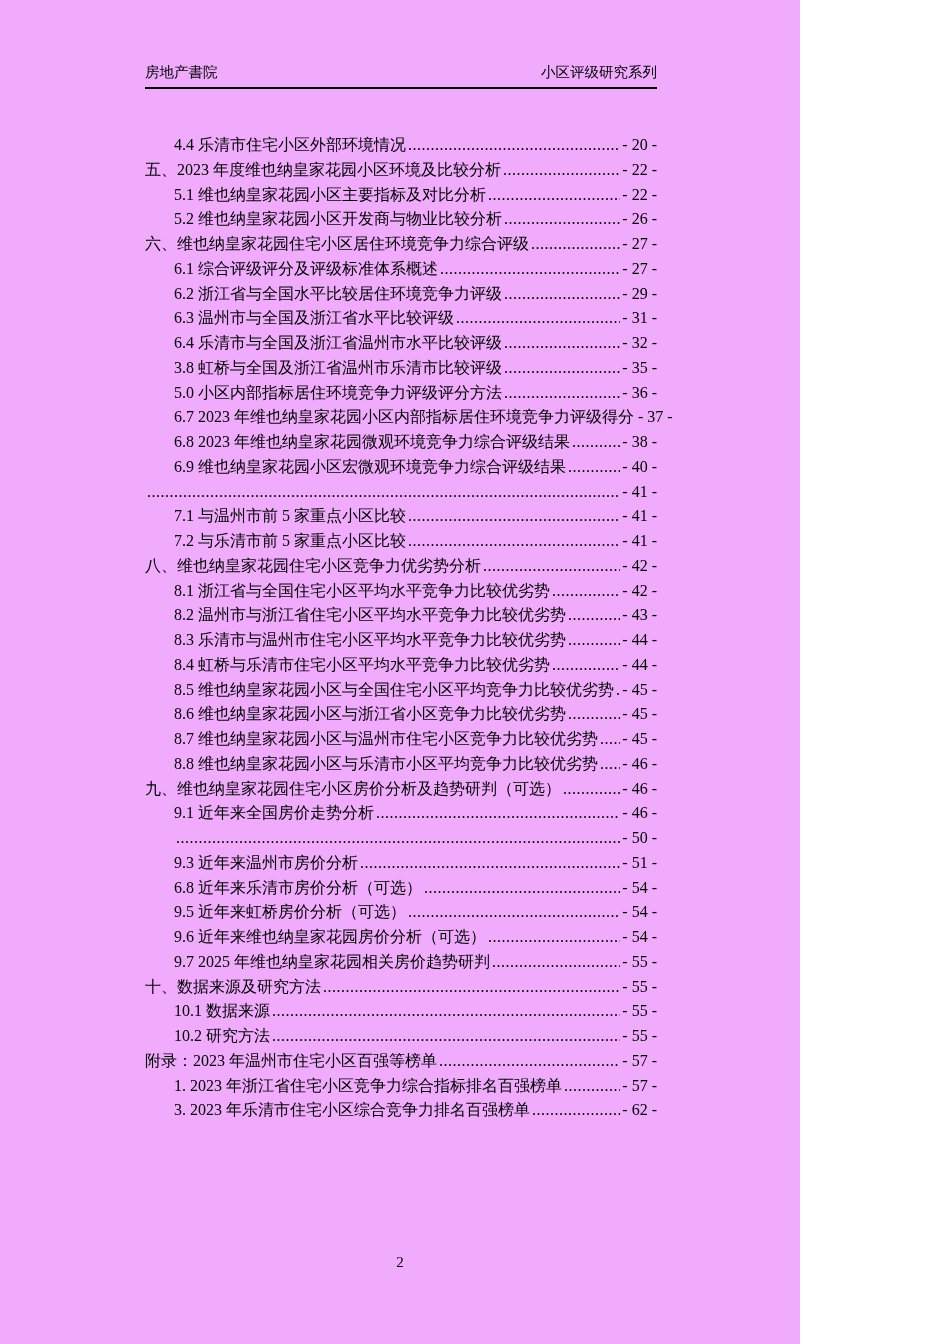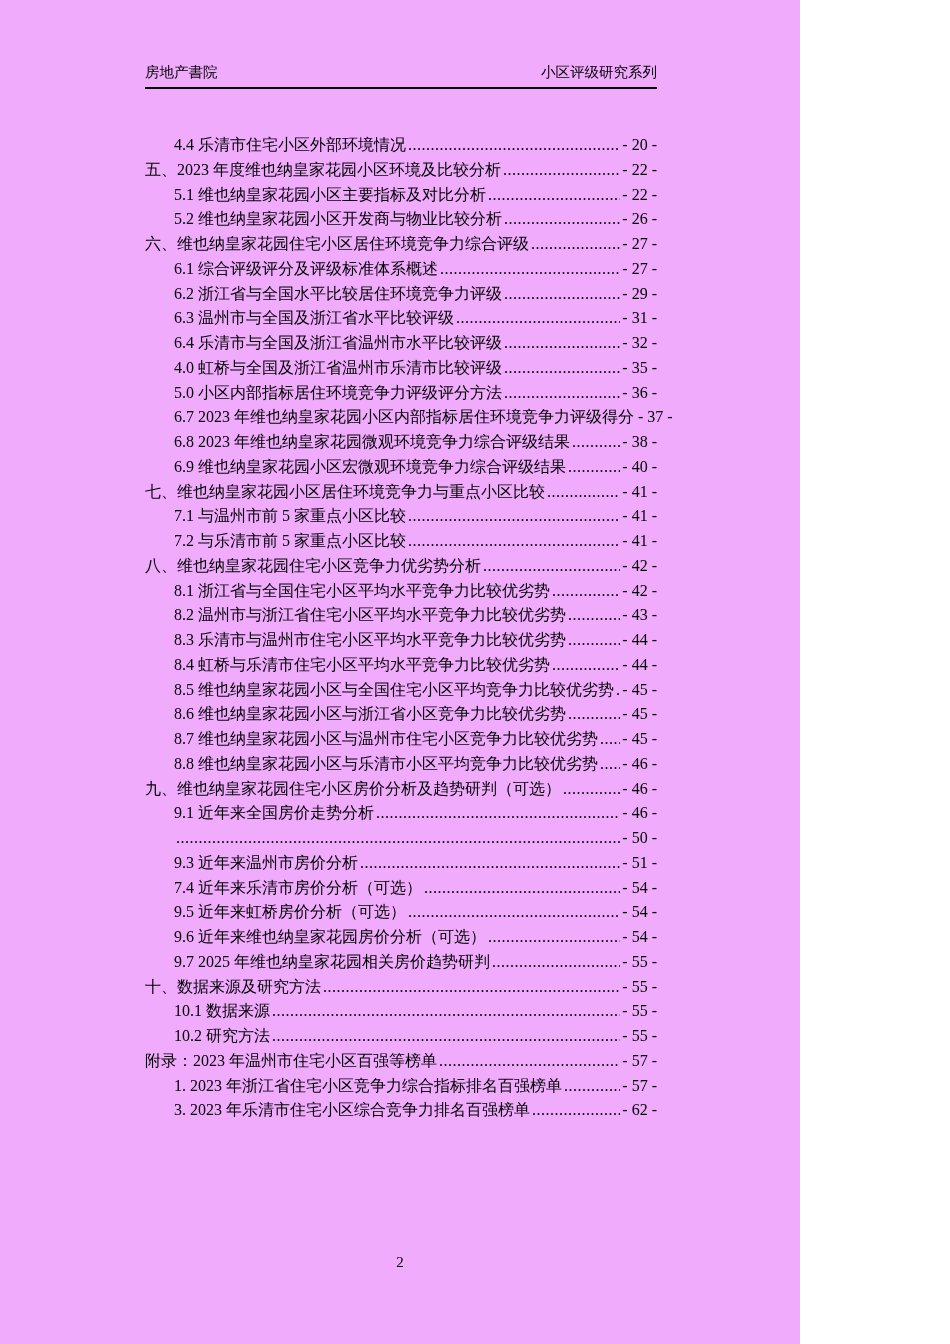--- a/index.html
+++ b/index.html
@@ -121,21 +121,21 @@
         <span class="toc-label">6.3 温州市与全国及浙江省水平比较评级</span>
         <span class="toc-leader"></span>
         <span class="toc-page">- 31 -</span>
       </div>
       <div class="toc-line level-2">
         <span class="toc-label">6.4 乐清市与全国及浙江省温州市水平比较评级</span>
         <span class="toc-leader"></span>
         <span class="toc-page">- 32 -</span>
       </div>
       <div class="toc-line level-2">
-        <span class="toc-label">4.0 虹桥与全国及浙江省温州市乐清市比较评级</span>
+        <span class="toc-label">3.8 虹桥与全国及浙江省温州市乐清市比较评级</span>
         <span class="toc-leader"></span>
         <span class="toc-page">- 35 -</span>
       </div>
       <div class="toc-line level-2">
         <span class="toc-label">5.0 小区内部指标居住环境竞争力评级评分方法</span>
         <span class="toc-leader"></span>
         <span class="toc-page">- 36 -</span>
       </div>
       <div class="toc-line level-2">
         <span class="toc-label">6.7 2023 年维也纳皇家花园小区内部指标居住环境竞争力评级得分</span>
@@ -146,21 +146,20 @@
         <span class="toc-label">6.8 2023 年维也纳皇家花园微观环境竞争力综合评级结果</span>
         <span class="toc-leader"></span>
         <span class="toc-page">- 38 -</span>
       </div>
       <div class="toc-line level-2">
         <span class="toc-label">6.9 维也纳皇家花园小区宏微观环境竞争力综合评级结果</span>
         <span class="toc-leader"></span>
         <span class="toc-page">- 40 -</span>
       </div>
       <div class="toc-line level-1">
-        <span class="toc-label">七、维也纳皇家花园小区居住环境竞争力与重点小区比较</span>
         <span class="toc-leader"></span>
         <span class="toc-page">- 41 -</span>
       </div>
       <div class="toc-line level-2">
         <span class="toc-label">7.1 与温州市前 5 家重点小区比较</span>
         <span class="toc-leader"></span>
         <span class="toc-page">- 41 -</span>
       </div>
       <div class="toc-line level-2">
         <span class="toc-label">7.2 与乐清市前 5 家重点小区比较</span>
@@ -225,21 +224,21 @@
       <div class="toc-line level-2">
         <span class="toc-leader"></span>
         <span class="toc-page">- 50 -</span>
       </div>
       <div class="toc-line level-2">
         <span class="toc-label">9.3 近年来温州市房价分析</span>
         <span class="toc-leader"></span>
         <span class="toc-page">- 51 -</span>
       </div>
       <div class="toc-line level-2">
-        <span class="toc-label">7.4 近年来乐清市房价分析（可选）</span>
+        <span class="toc-label">6.8 近年来乐清市房价分析（可选）</span>
         <span class="toc-leader"></span>
         <span class="toc-page">- 54 -</span>
       </div>
       <div class="toc-line level-2">
         <span class="toc-label">9.5 近年来虹桥房价分析（可选）</span>
         <span class="toc-leader"></span>
         <span class="toc-page">- 54 -</span>
       </div>
       <div class="toc-line level-2">
         <span class="toc-label">9.6 近年来维也纳皇家花园房价分析（可选）</span>

